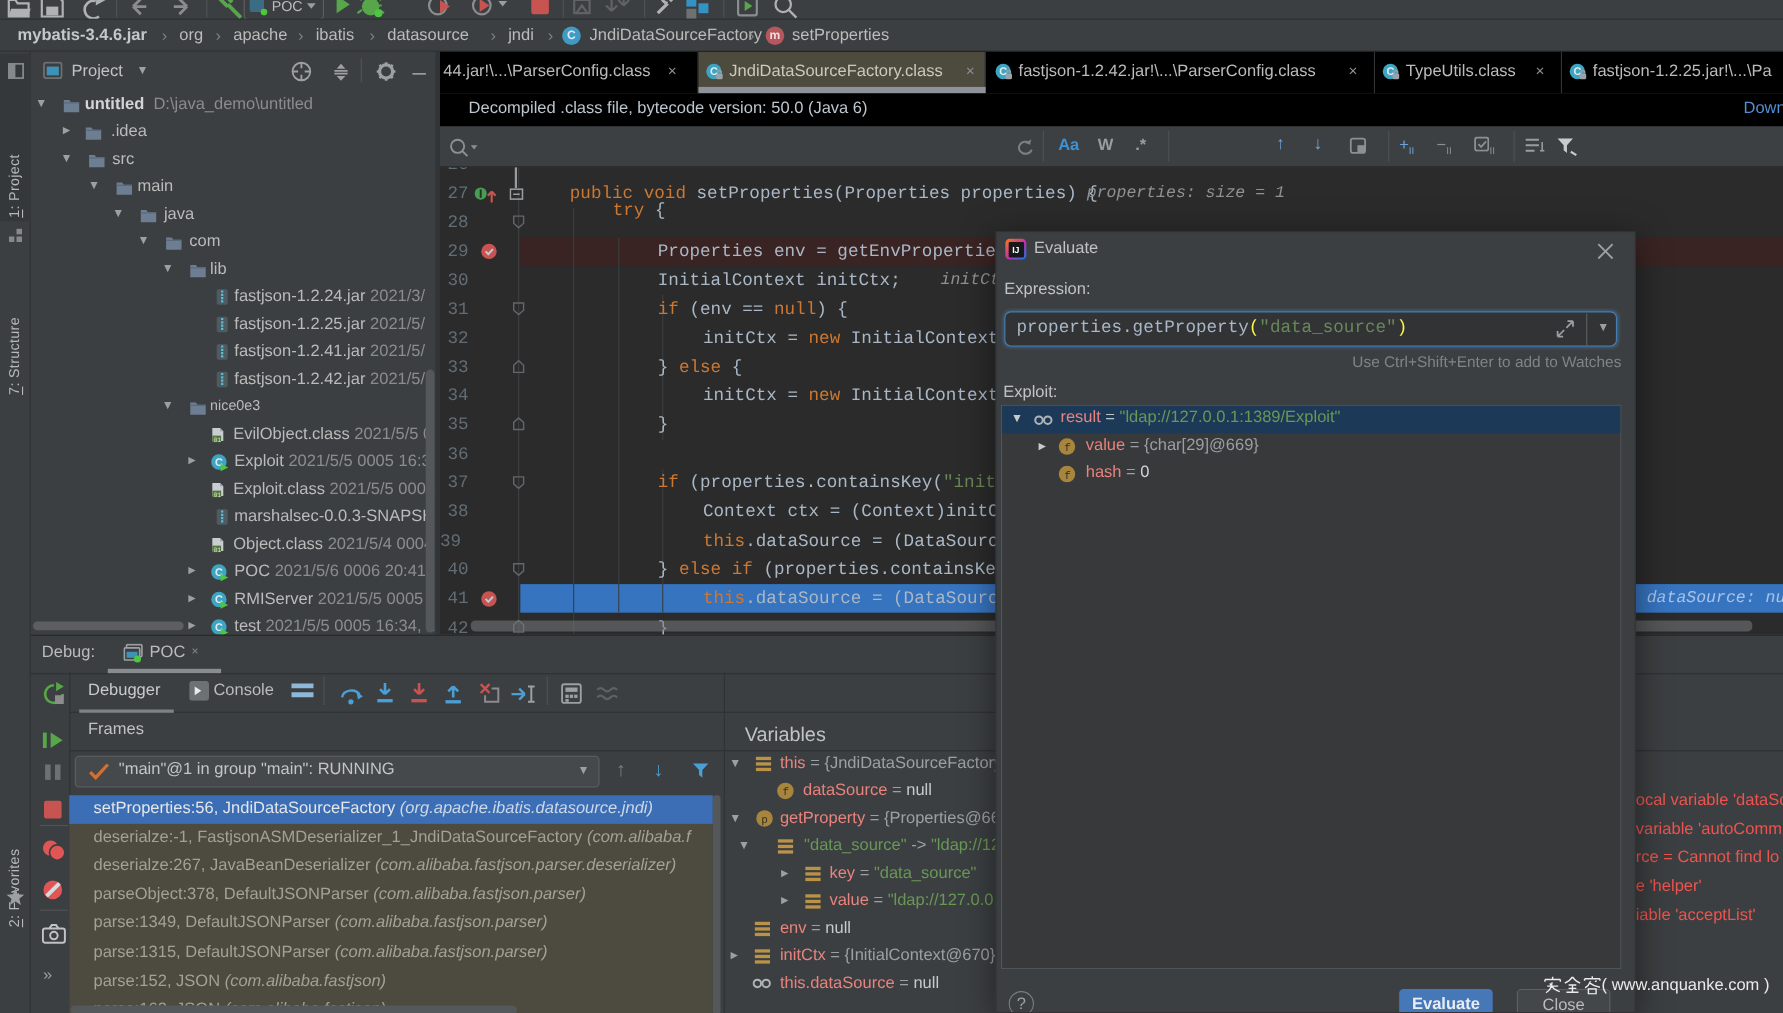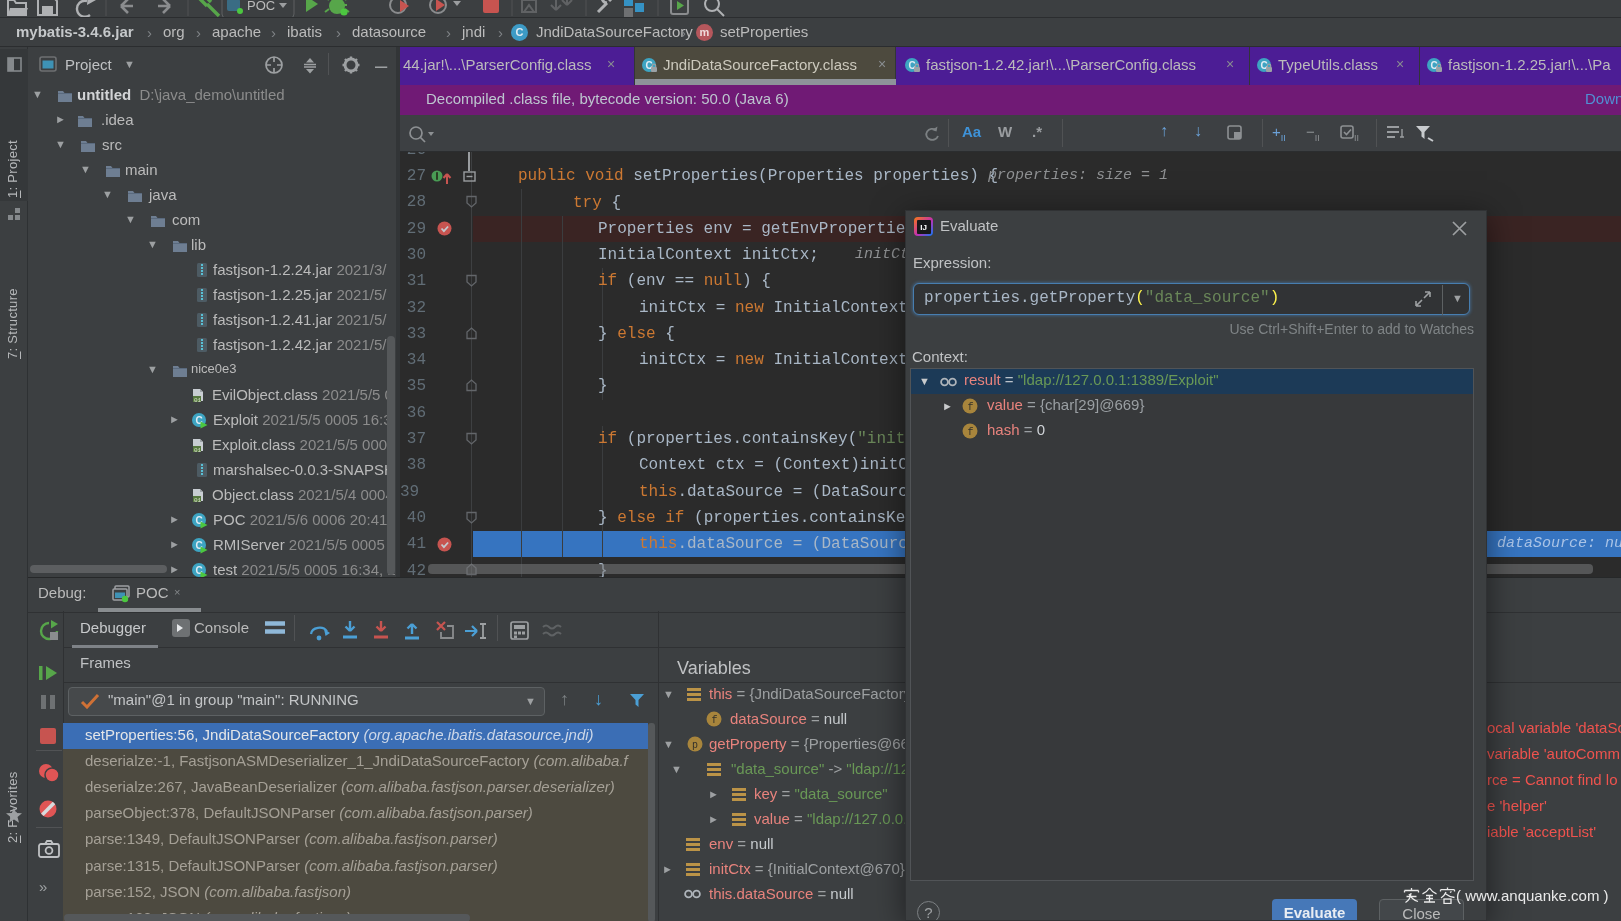--- a/index.html
+++ b/index.html
@@ -314,21 +314,21 @@
         </svg>
   <div class="abs" style="left:185px;top:514px;white-space:pre;font-size:15px;">test <span class="dim">2021/5/5 0005 16:34, 15</span></div>
   </div>
 
   <div class="abs" style="left:2px;top:518px;width:137px;height:8px;background:#5c5e60;border-radius:4px;"></div>
   <div class="abs" style="left:359px;top:289px;width:8px;height:239px;background:#55585a;border-radius:4px;"></div>
 </div>
 
 <div class="abs" style="left:396px;top:47px;width:4px;height:530px;background:#323537;"></div>
 
-<div class="abs" id="tabs" style="left:400px;top:47px;width:1221px;height:38px;background:#4c1d95;overflow:hidden;">
+<div class="abs" id="tabs" style="left:400px;top:47px;width:1221px;height:38px;background:#000000;overflow:hidden;">
 
   <div class="abs tab" style="left:0px;width:235px;">
         <span class="tabtxt" style="left:3px;">44.jar!\...\ParserConfig.class</span>
         <span class="tabx" style="left:207px;">×</span>
       </div>
   <div class="abs tab" style="left:235px;width:261px;background:#4d4a3e;">
     <svg class="abs" style="left:6px;top:10px;" width="17" height="17">
           <use href="#i-cclass"></use>
           <use href="#i-lock"></use>
         </svg>
@@ -353,21 +353,21 @@
         <span class="tabx" style="left:146px;">×</span>
       </div>
   <div class="abs tab" style="left:1020px;width:201px;border-right:none;">
     <svg class="abs" style="left:6px;top:10px;" width="17" height="17">
           <use href="#i-cclass"></use>
           <use href="#i-lock"></use>
         </svg>
     <span class="tabtxt" style="left:28px;">fastjson-1.2.25.jar!\...\Pa</span>
       </div>
 </div>
-<div class="abs" id="banner" style="left:400px;top:85px;width:1221px;height:30px;background:#701a75;overflow:hidden;">
+<div class="abs" id="banner" style="left:400px;top:85px;width:1221px;height:30px;background:#000000;overflow:hidden;">
   <div class="abs" style="left:26px;top:5px;font-size:15px;color:#bdc6cf;">Decompiled .class file, bytecode version: 50.0 (Java 6)</div>
   <div class="abs" style="left:1185px;top:5px;font-size:15px;color:#5190d4;">Download</div>
 </div>
 <div class="abs" id="findbar" style="left:400px;top:115px;width:1221px;height:37px;background:#3d4043;border-bottom:1px solid #2b2d2f;overflow:hidden;">
   <svg class="abs" style="left:8px;top:10px;" width="30" height="18">
     <circle cx="8" cy="8" r="6" fill="none" stroke="#8d9093" stroke-width="1.7"></circle>
     <line x1="12.5" y1="12.5" x2="17" y2="17" stroke="#8d9093" stroke-width="1.7"></line>
     <path d="M20 7 l6 0 -3 4 z" fill="#8d9093"></path>
   </svg>
   <svg class="abs" style="left:522px;top:11px;" width="18" height="16">
@@ -411,21 +411,21 @@
 
   <div class="abs" style="left:121px;top:37px;width:1px;height:388px;background:#3b3d3f;"></div>
   <div class="abs" style="left:162px;top:64px;width:1px;height:341px;background:#3b3d3f;"></div>
   <div class="abs" style="left:202px;top:116px;width:1px;height:132px;background:#3b3d3f;"></div>
   <div class="abs" style="left:202px;top:274px;width:1px;height:131px;background:#3b3d3f;"></div>
   <div id="code" class="mono" style="position:absolute;left:0;top:0;font-size:16px;">
   <div class="abs" style="left:0;top:-15.3px;width:26px;height:26.3px;line-height:26.3px;text-align:right;color:#616d76;">26</div>
   <div class="abs" style="left:0;top:11.0px;width:26px;height:26.3px;line-height:26.3px;text-align:right;color:#616d76;">27</div>
   <div class="abs" style="left:118px;top:11.0px;height:26.3px;line-height:26.3px;white-space:pre;"><span class="k">public</span> <span class="k">void</span> setProperties(Properties properties) {</div>
   <div class="abs" style="left:0;top:37.3px;width:26px;height:26.3px;line-height:26.3px;text-align:right;color:#616d76;">28</div>
-  <div class="abs" style="left:157px;top:38px;height:26.3px;line-height:26.3px;white-space:pre;margin-left:16px;"><span class="k">try</span> {</div>
+  <div class="abs" style="left:157px;top:26px;height:26.3px;line-height:26.3px;white-space:pre;"><span class="k">try</span> {</div>
   <div class="abs" style="left:0;top:63.6px;width:26px;height:26.3px;line-height:26.3px;text-align:right;color:#616d76;">29</div>
   <div class="abs" style="left:198px;top:63.6px;height:26.3px;line-height:26.3px;white-space:pre;">Properties env = getEnvProperties(properties);</div>
   <div class="abs" style="left:0;top:89.9px;width:26px;height:26.3px;line-height:26.3px;text-align:right;color:#616d76;">30</div>
   <div class="abs" style="left:198px;top:89.9px;height:26.3px;line-height:26.3px;white-space:pre;">InitialContext initCtx;</div>
   <div class="abs" style="left:0;top:116.2px;width:26px;height:26.3px;line-height:26.3px;text-align:right;color:#616d76;">31</div>
   <div class="abs" style="left:198px;top:116.2px;height:26.3px;line-height:26.3px;white-space:pre;"><span class="k">if</span> (env == <span class="k">null</span>) {</div>
   <div class="abs" style="left:0;top:142.5px;width:26px;height:26.3px;line-height:26.3px;text-align:right;color:#616d76;">32</div>
   <div class="abs" style="left:239px;top:142.5px;height:26.3px;line-height:26.3px;white-space:pre;">initCtx = <span class="k">new</span> InitialContext();</div>
   <div class="abs" style="left:0;top:168.8px;width:26px;height:26.3px;line-height:26.3px;text-align:right;color:#616d76;">33</div>
   <div class="abs" style="left:198px;top:168.8px;height:26.3px;line-height:26.3px;white-space:pre;">} <span class="k">else</span> {</div>
@@ -725,21 +725,21 @@
   <div class="abs" style="left:7px;top:43px;font-size:15px;color:#c0c2c4;">Expression:</div>
   <div class="abs" style="left:7px;top:72px;width:557px;height:32px;background:#313335;border:1px solid #477eb0;border-radius:6px;box-shadow:0 0 3px 1px rgba(74,136,198,.45);"></div>
   <div class="abs mono" style="left:18px;top:78px;font-size:16px;white-space:pre;"><span style="color:#a9b7c6;">properties.getProperty</span><span style="color:#fdf34c;">(</span><span class="s">"data_source"</span><span style="color:#fdf34c;">)</span></div>
   <svg class="abs" style="left:508px;top:79px;" width="18" height="18">
         <path d="M10 8 L16 2 m0 0 h-5 m5 0 v5 M8 10 L2 16 m0 0 h5 m-5 0 v-5" stroke="#9da0a2" stroke-width="1.6" fill="none"></path>
       </svg>
   <div class="abs" style="left:536px;top:74px;width:1px;height:30px;background:#5d6163;"></div>
   <div class="abs" style="left:546px;top:81px;font-size:11px;color:#9da0a2;">▼</div>
   <div class="abs" style="left:0;top:110px;width:568px;text-align:right;font-size:14px;color:#7f8486;">Use Ctrl+Shift+Enter to add to Watches</div>
 
-  <div class="abs" style="left:6px;top:137px;font-size:15px;color:#c0c2c4;">Context:</div>
+  <div class="abs" style="left:6px;top:137px;font-size:15px;color:#c0c2c4;">Exploit:</div>
   <div class="abs" style="left:4px;top:157px;width:564px;height:513px;background:#37393b;border:1px solid #515457;">
     <div class="abs" style="left:0;top:0;width:562px;height:25px;background:#1c3a57;"></div>
     <span class="tri2" style="left:8px;top:6px;">▼</span>
     <svg class="abs" style="left:29px;top:5px;" width="18" height="16">
           <use href="#i-watch"></use>
         </svg>
     <span class="rtxt" style="left:53px;top:2px;"><span class="salmon">result</span> <span style="color:#bbc3cb;">=</span> <span class="grn">"ldap://127.0.0.1:1389/Exploit"</span></span>
     <span class="tri2" style="left:31px;top:31px;">►</span>
     <svg class="abs" style="left:51px;top:29px;" width="16" height="16">
           <use href="#i-fcirc"></use>

